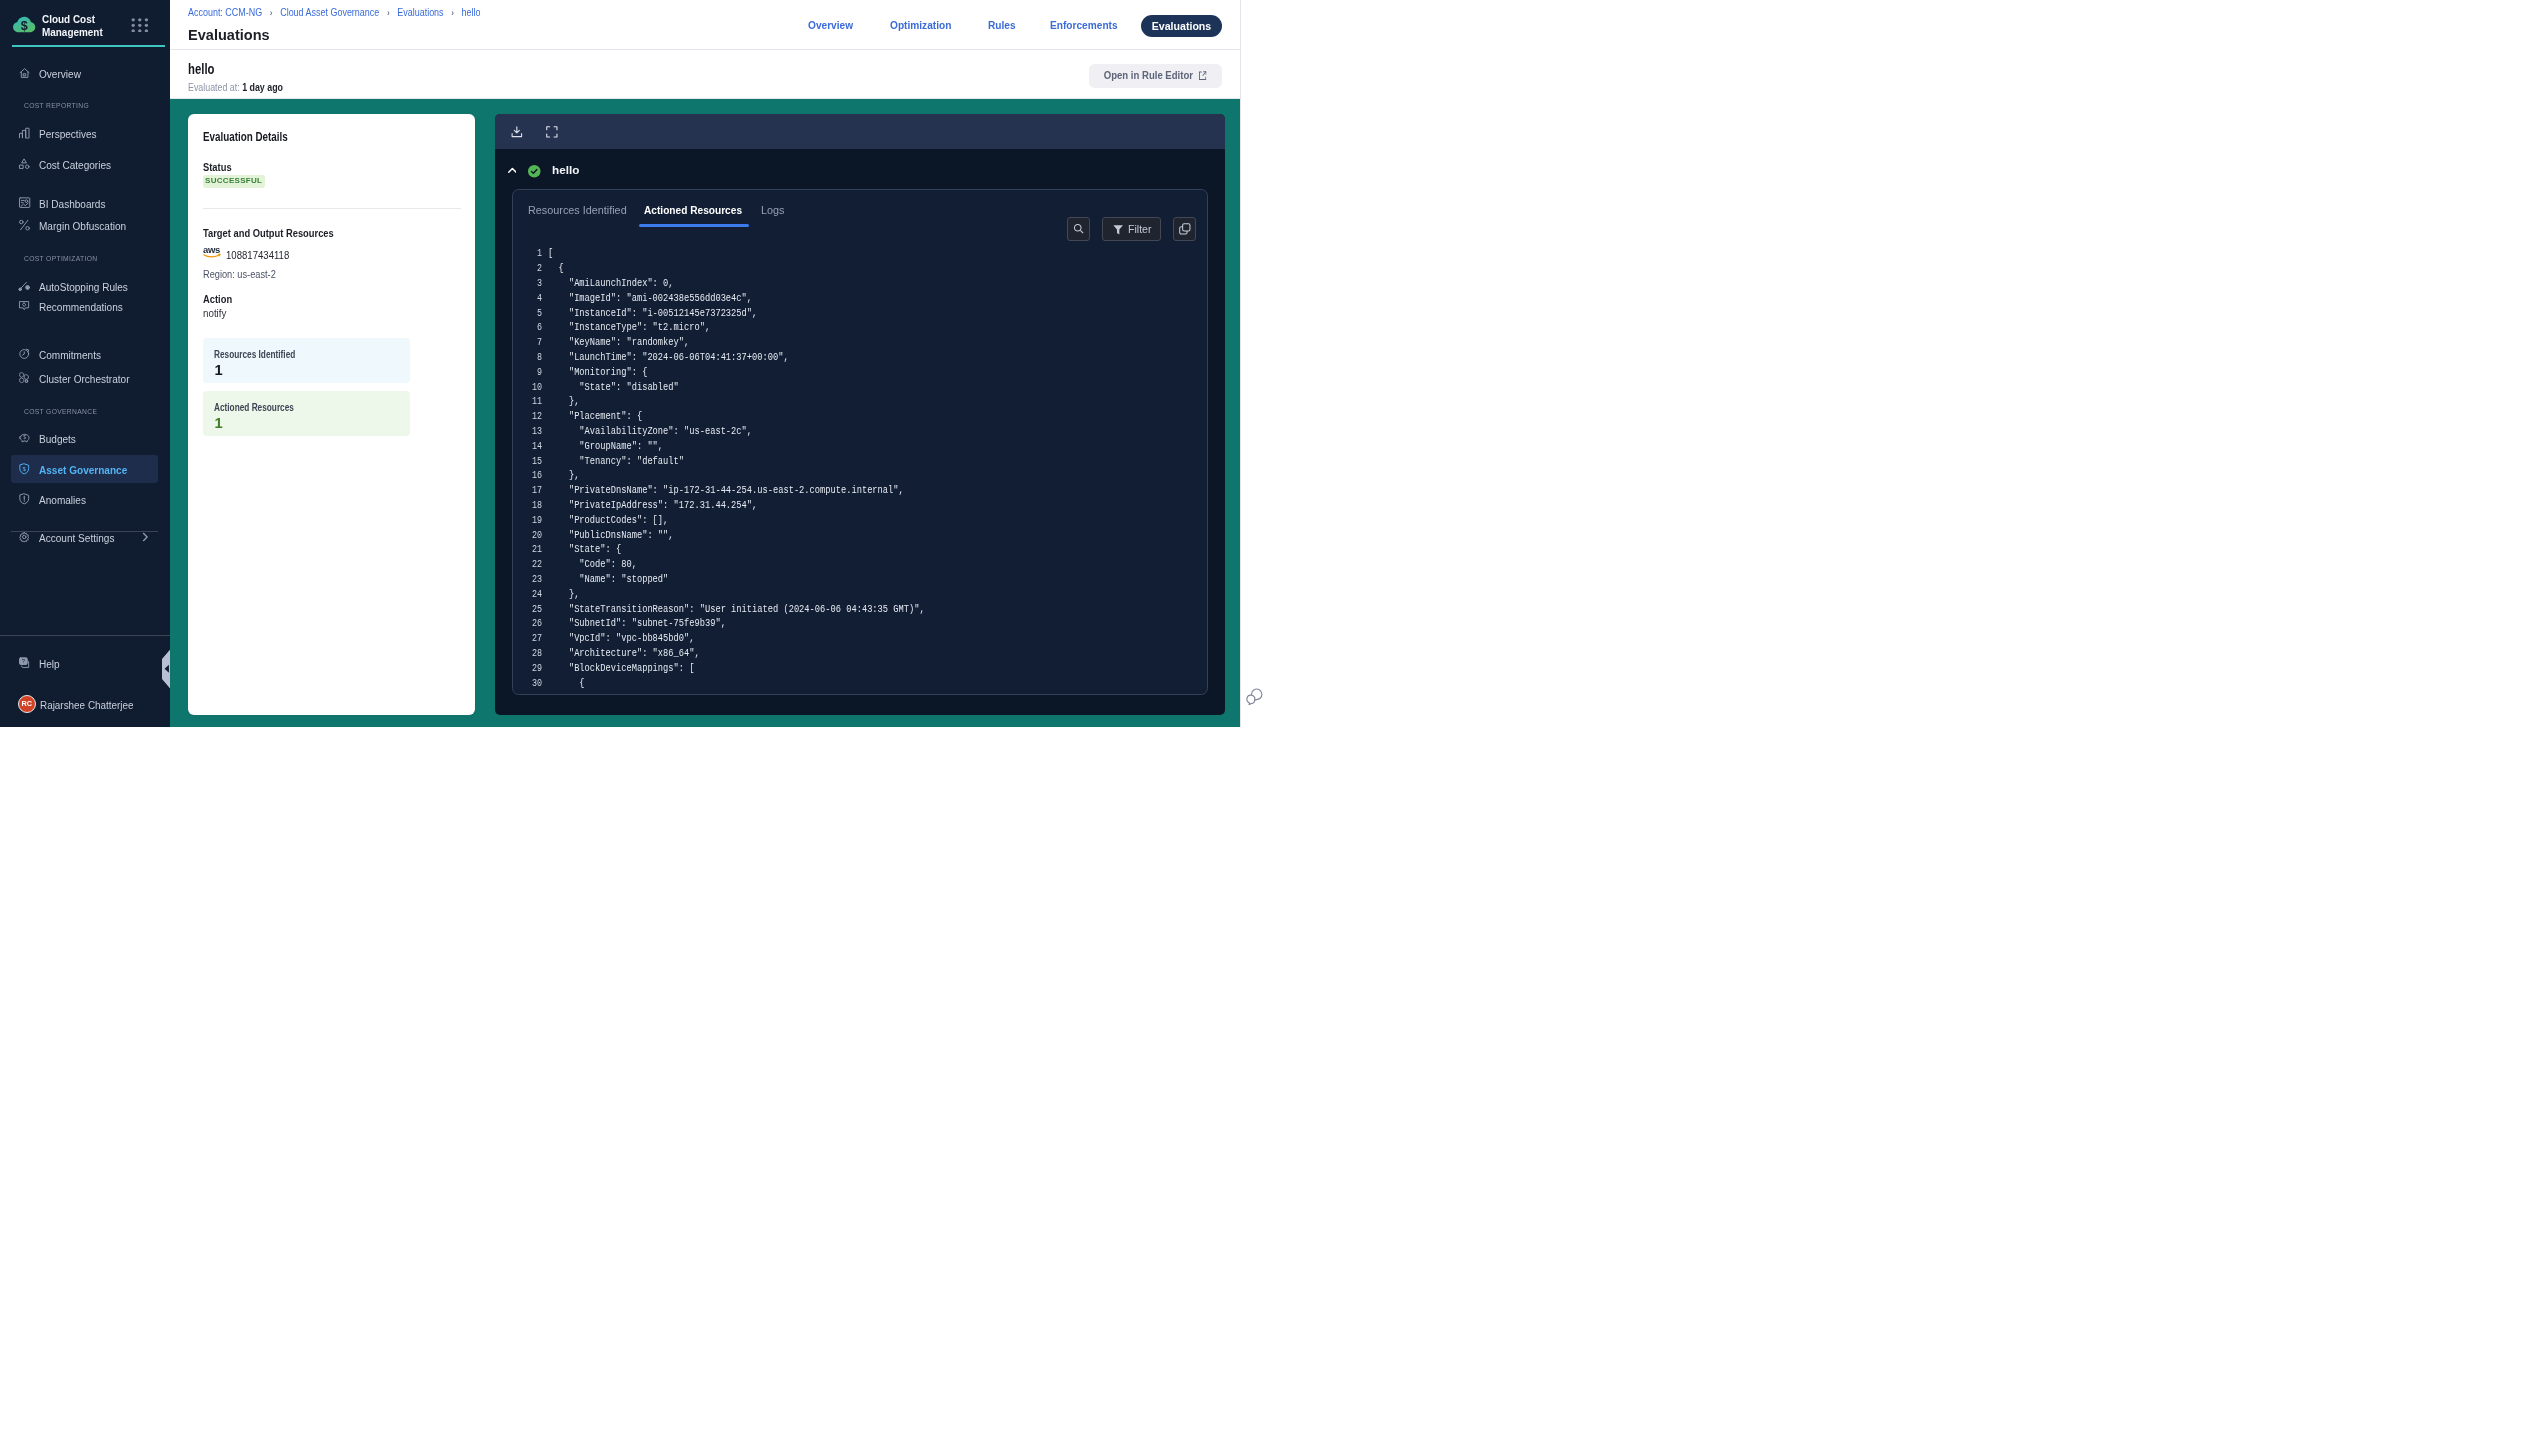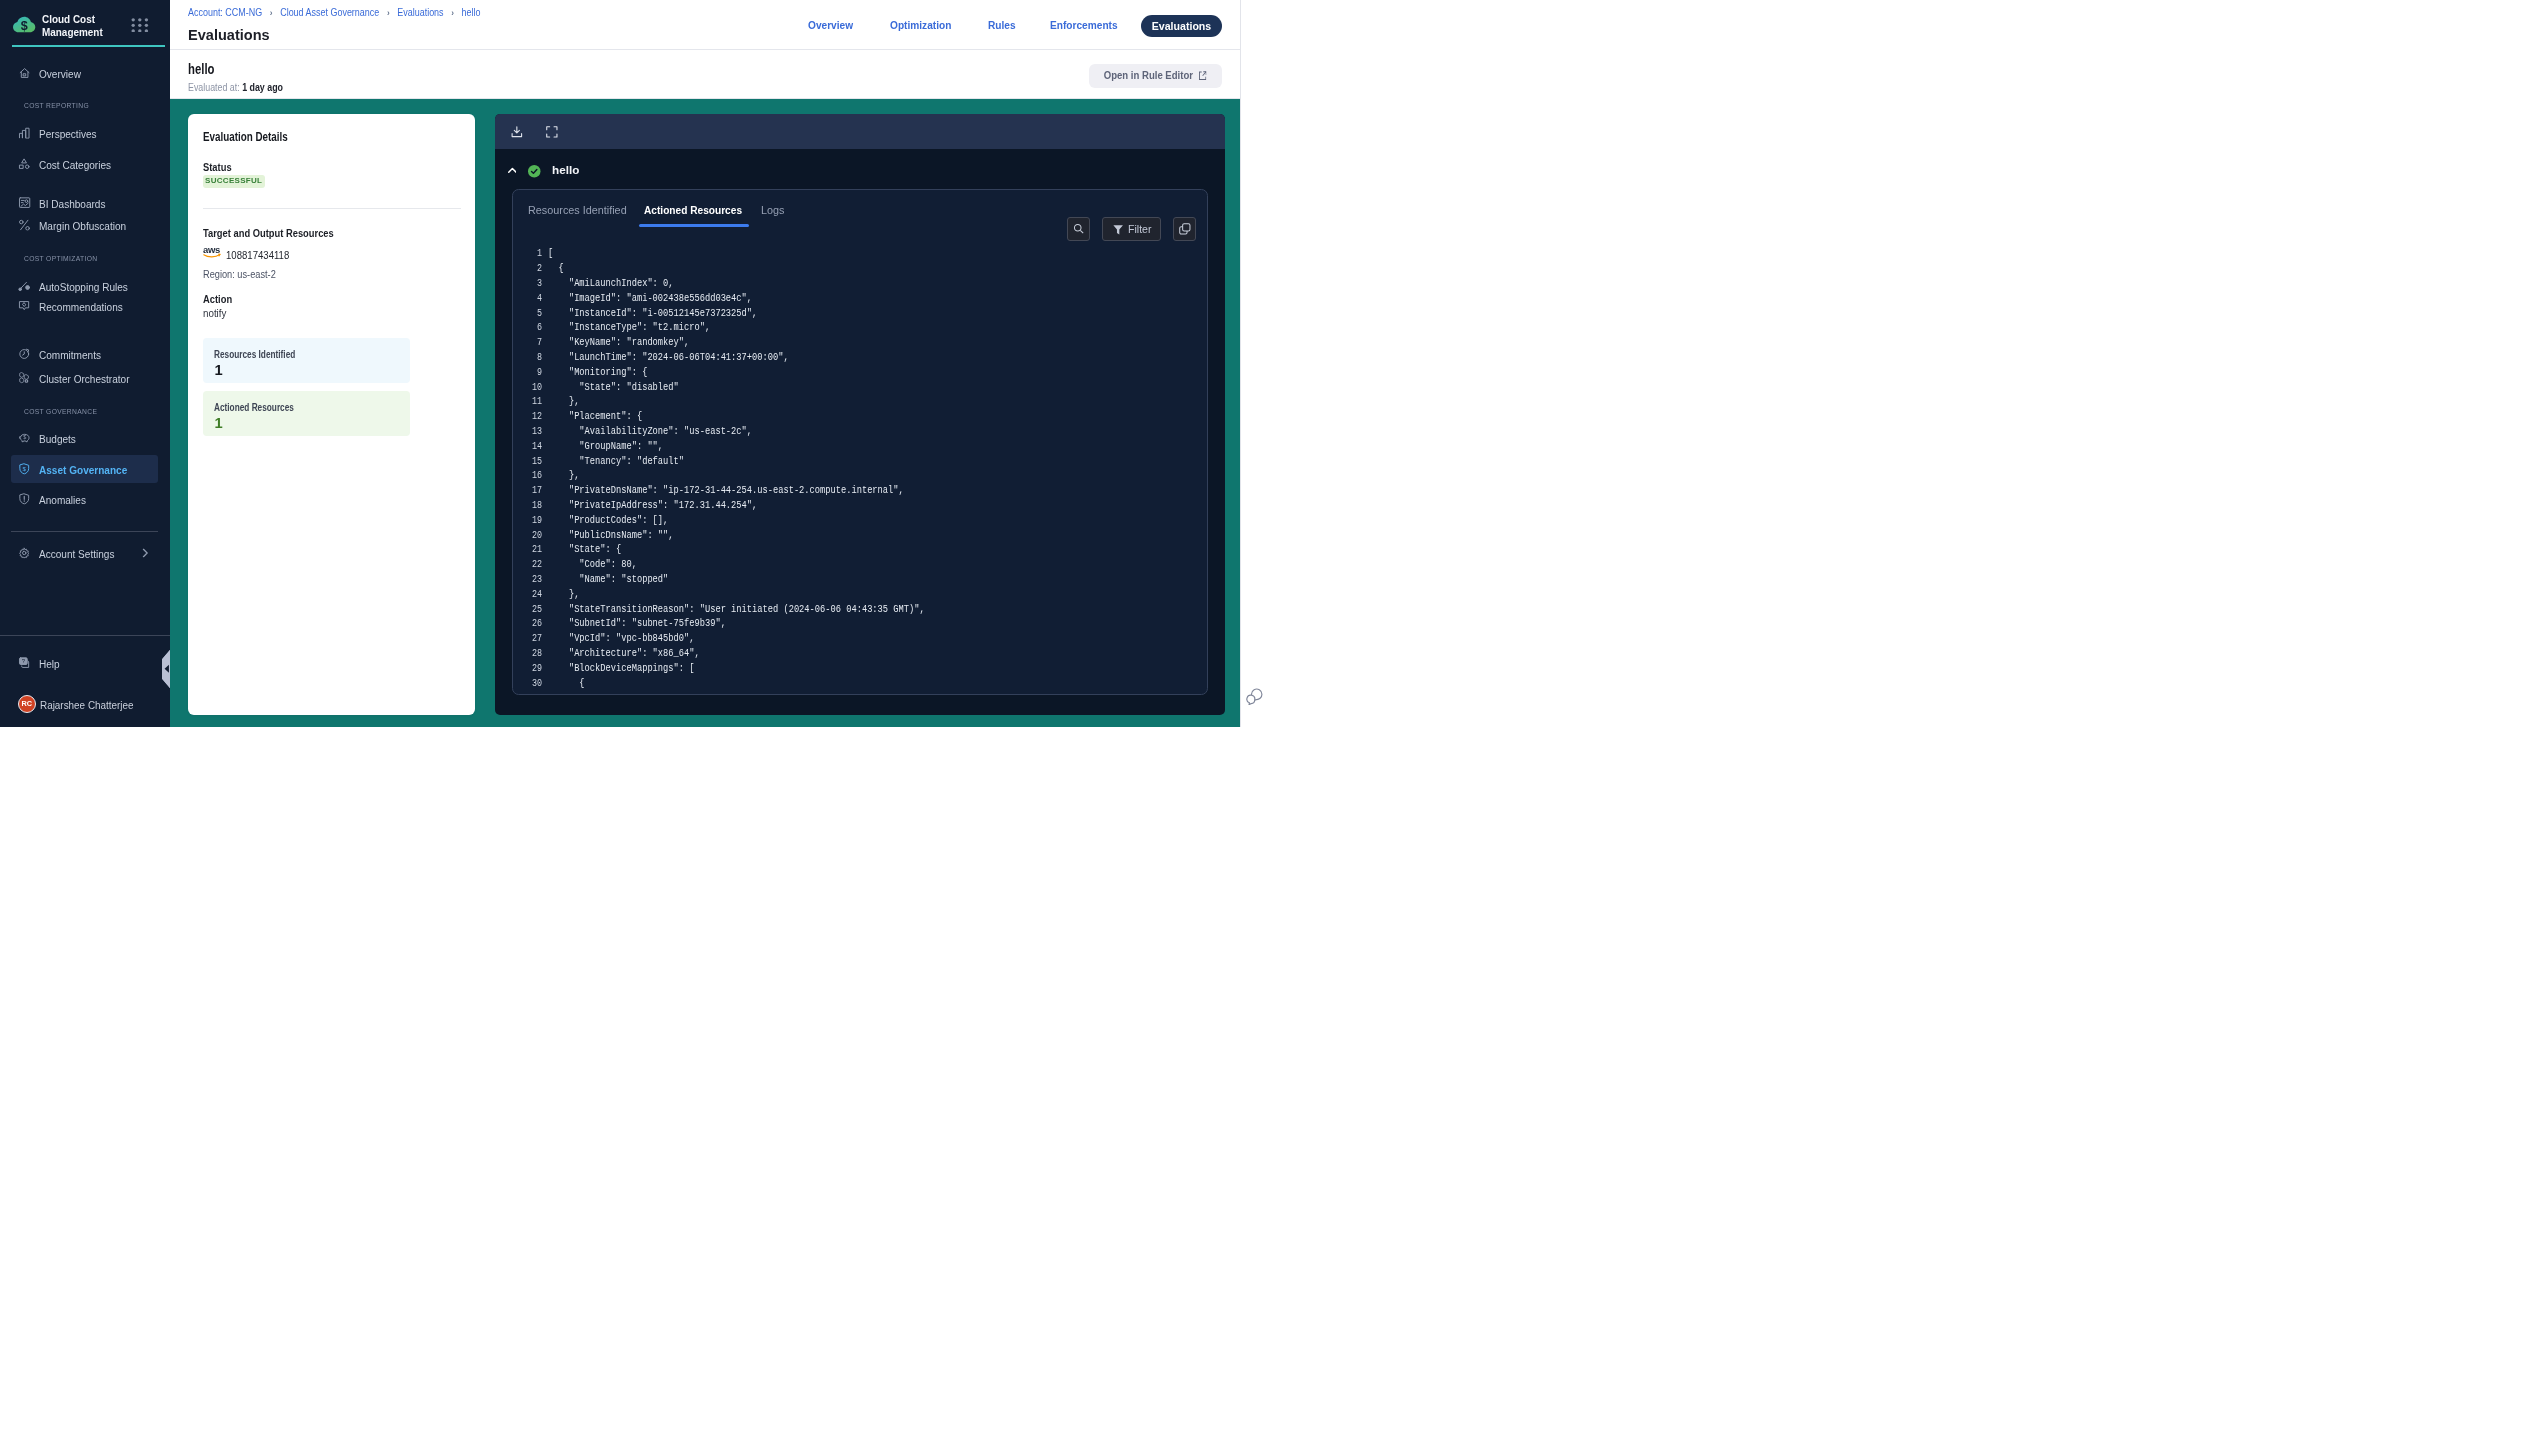--- a/index.html
+++ b/index.html
@@ -191,21 +191,21 @@
           </svg>
           <div class="nlabel">Asset Governance</div>
         </div>
         <div class="nav-item " style="top:486px">
           <svg class="nico" viewBox="0 0 16 17" stroke="#8e99ad" fill="#8e99ad" stroke-width="1.3" stroke-linejoin="round" stroke-linecap="round">
             <path d="M8 1.5 L14 3.5 V8 C14 11.5 11.5 14 8 15.2 C4.5 14 2 11.5 2 8 V3.5 Z" fill="none"></path>
             <path d="M8 5 V9 M8 11 V11.6" stroke-width="1.6"></path>
           </svg>
           <div class="nlabel">Anomalies</div>
         </div>
-        <div class="nav-item " style="top:540px">
+        <div class="nav-item " style="top:524px">
           <svg class="nico" viewBox="0 0 16 17" stroke="#8e99ad" fill="#8e99ad" stroke-width="1.3" stroke-linejoin="round" stroke-linecap="round">
             <circle cx="8" cy="8.5" r="2.3" fill="none"></circle>
             <path d="M8 2 L9 3.9 L11.1 3.3 L11.4 5.5 L13.6 5.8 L12.7 7.8 L14.5 9.1 L12.7 10.4 L13.5 12.4 L11.3 12.6 L10.9 14.8 L9 13.9 L8 15.5 L6.7 13.9 L4.8 14.7 L4.5 12.5 L2.3 12.2 L3.2 10.2 L1.5 8.9 L3.3 7.6 L2.5 5.6 L4.7 5.4 L5.1 3.2 L7 4.1 Z" fill="none" stroke-width="1.2" stroke-linejoin="round"></path>
           </svg>
           <div class="nlabel">Account Settings</div>
           <svg class="chev-r" width="6.6" height="10.3" viewBox="0 0 9 14" fill="none" stroke="#8e99ad" stroke-width="1.8" stroke-linecap="round">
             <path d="M2 2 L7 7 L2 12"></path>
           </svg>
         </div>
         <div class="nav-item " style="top:650px">

